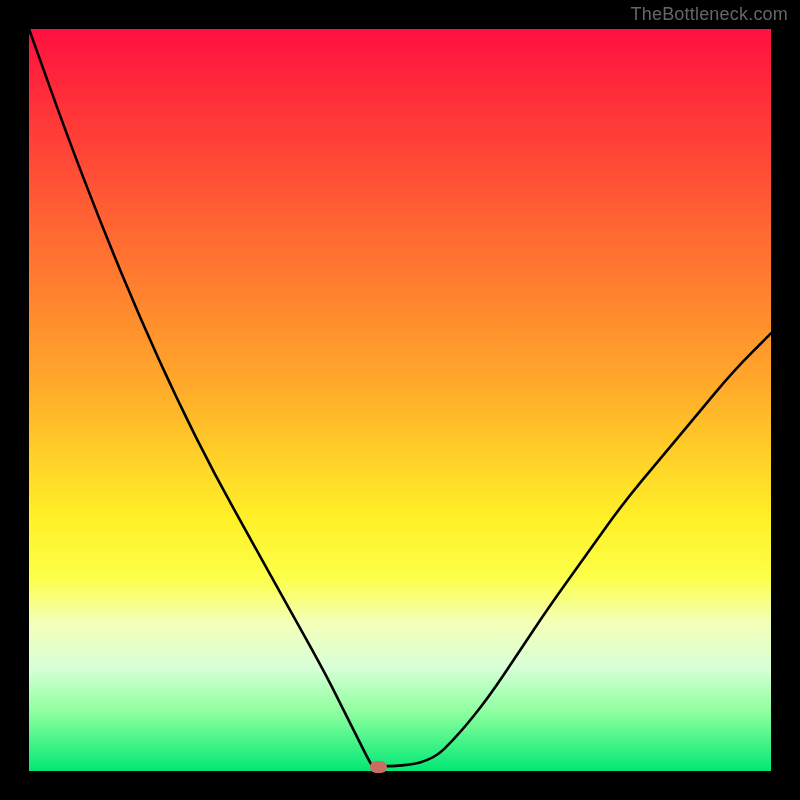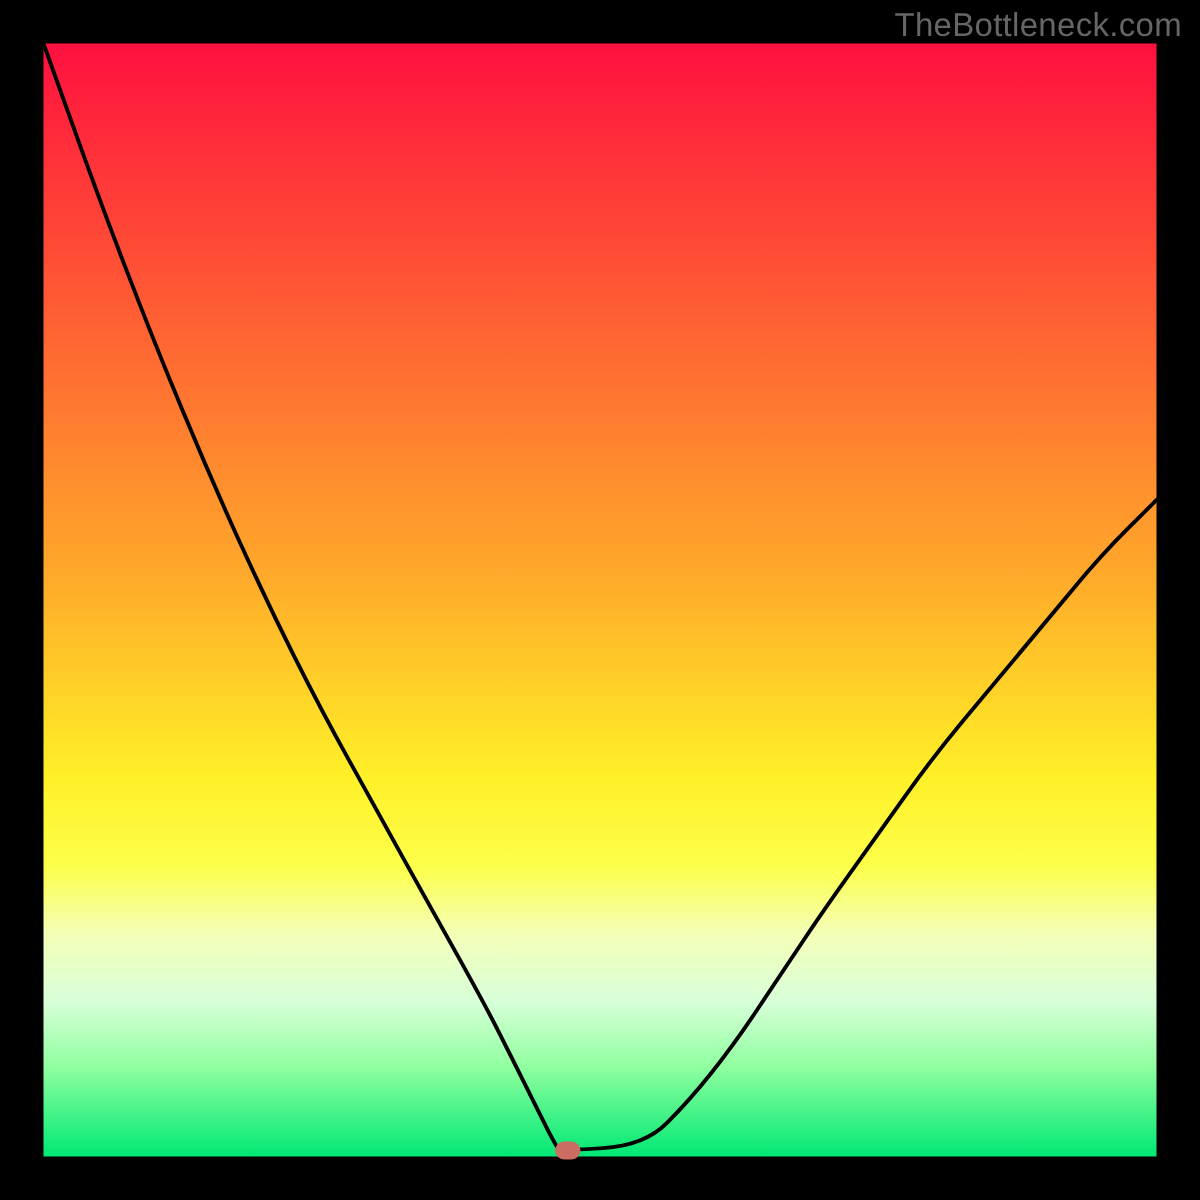--- a/index.html
+++ b/index.html
@@ -38,21 +38,21 @@
       #d8ffd8 86%,
       #8fff9f 92%,
       #00e874 100%
     );
   }
   .watermark {
     position: absolute;
     top: 4px;
     right: 12px;
     color: #666;
-    font-size: 22px;
+    font-size: 18px;
     font-weight: 500;
     letter-spacing: 0.2px;
     user-select: none;
   }
   svg.curve {
     position: absolute;
     left: 0;
     top: 0;
     width: 742px;
     height: 742px;

